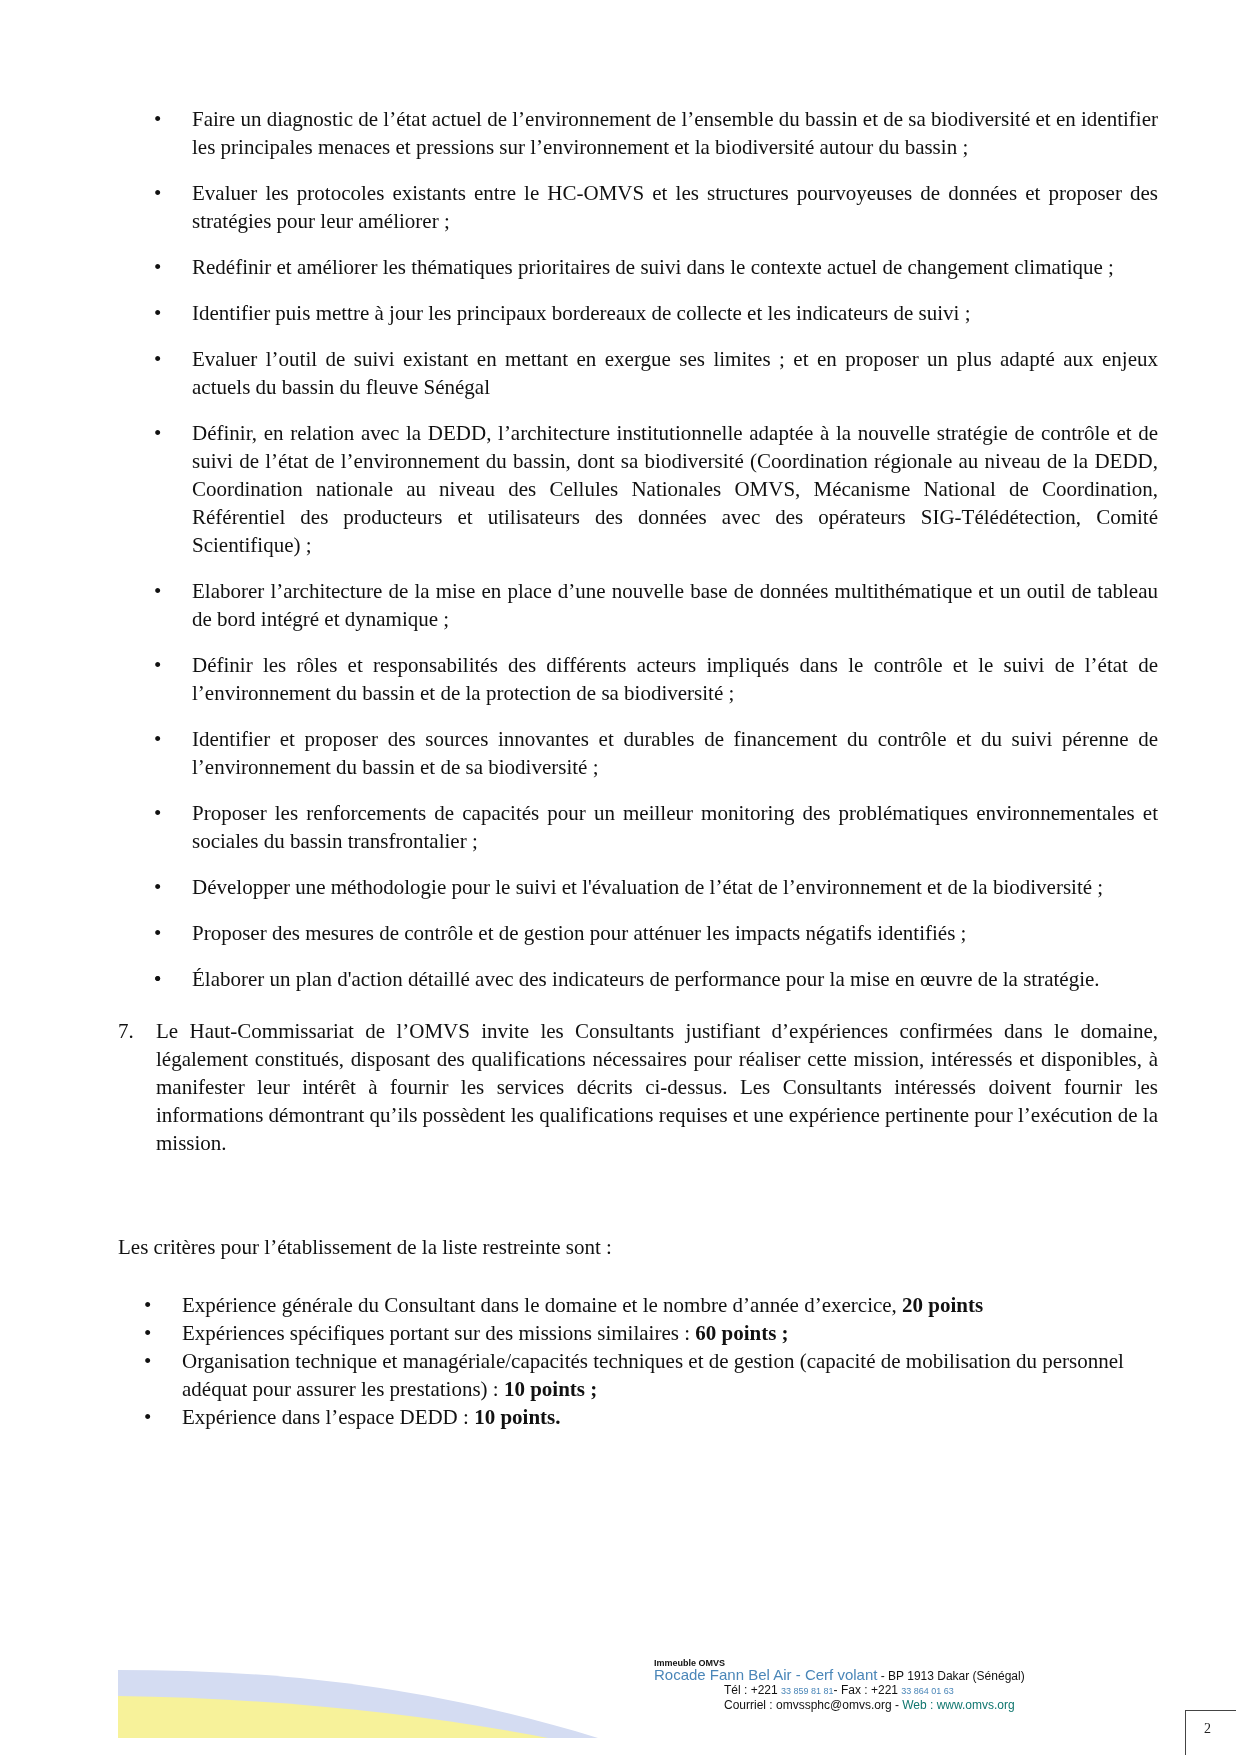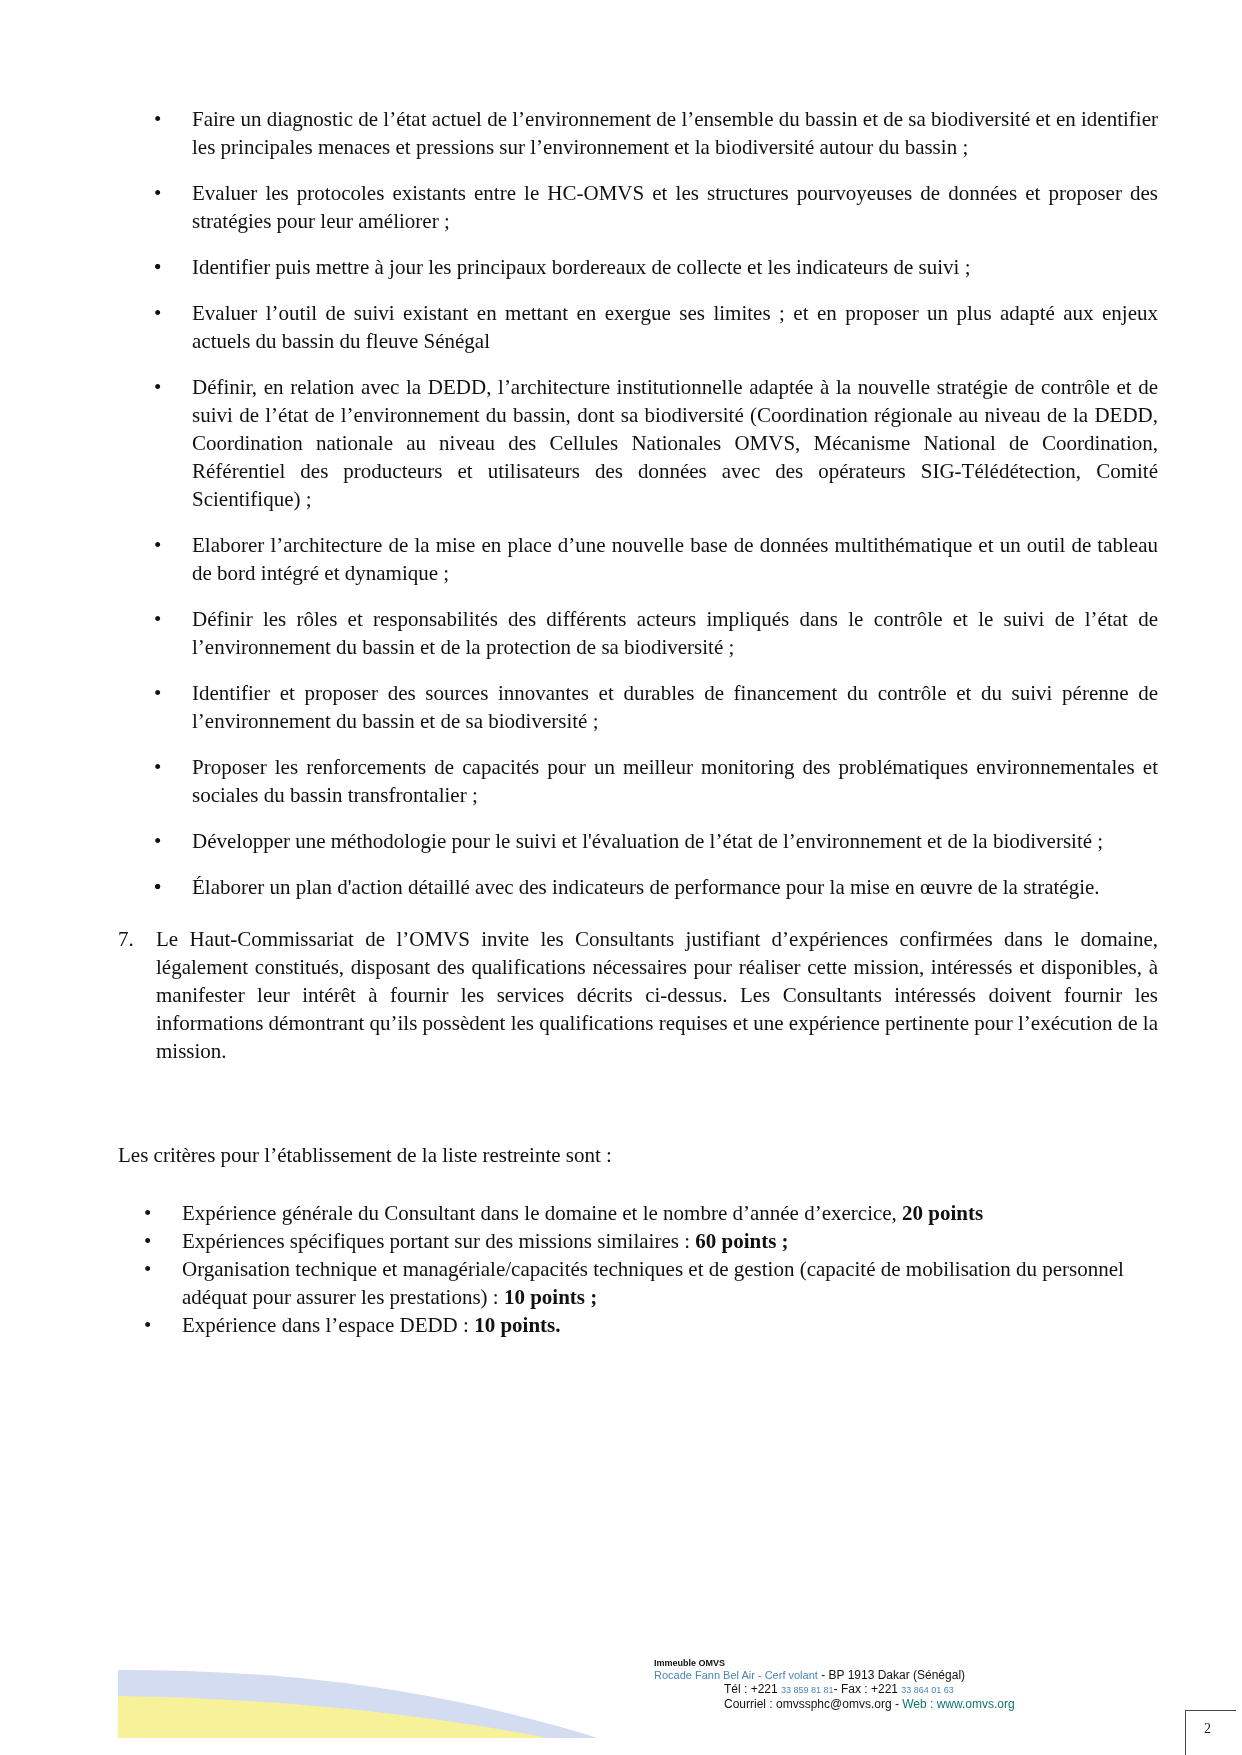--- a/index.html
+++ b/index.html
@@ -14,45 +14,45 @@
   .numbered .num { position: absolute; left: 0; top: 0; }
   .criteria-intro { margin-top: 76px; }
   ul.criteria { list-style: none; margin: 30px 0 0 0; padding: 0; text-align: left; }
   ul.criteria li { position: relative; padding-left: 64px; margin: 0; }
   ul.criteria li .bullet { position: absolute; left: 26px; top: 0; }
   b { font-weight: bold; }
   .footer-band { position: absolute; left: 118px; top: 1668px; width: 480px; height: 70px; }
   .footer-info { position: absolute; left: 654px; top: 1658px; font-family: "Liberation Sans", "DejaVu Sans", sans-serif; color: #111; }
   .footer-info .l1 { font-size: 9px; font-weight: bold; line-height: 10px; }
   .footer-info .l2 { font-size: 12px; line-height: 14px; }
-  .footer-info .blue { color: #4a86b8; font-size: 11px; margin-top: 30px; }
+  .footer-info .blue { color: #4a86b8; font-size: 15px; margin-top: 30px; }
   .footer-info .l3, .footer-info .l4 { font-size: 12px; line-height: 14px; padding-left: 70px; }
   .footer-info .small-blue { color: #4a86b8; font-size: 9px; }
   .page-box { position: absolute; left: 1185px; top: 1710px; width: 50px; height: 45px;
               border-left: 1px solid #444; border-top: 1px solid #444; }
   .page-num { position: absolute; left: 18px; top: 10px; font-size: 14px; font-family: "Liberation Serif", serif; color: #222; }
 </style>
 </head>
 <body>
 
 <div class="page">
   <div class="content">
     <ul class="tasks">
       <li><span class="bullet">•</span><span>Faire un diagnostic de l’état actuel de l’environnement de l’ensemble du bassin et de sa biodiversité et en identifier les principales menaces et pressions sur l’environnement et la biodiversité autour du bassin ;</span></li>
       <li><span class="bullet">•</span><span>Evaluer les protocoles existants entre le HC-OMVS et les structures pourvoyeuses de données et proposer des stratégies pour leur améliorer ;</span></li>
-      <li><span class="bullet">•</span></li>
+      <li><span class="bullet">•</span><span>Redéfinir et améliorer les thématiques prioritaires de suivi dans le contexte actuel de changement climatique ;</span></li>
       <li><span class="bullet">•</span><span>Identifier puis mettre à jour les principaux bordereaux de collecte et les indicateurs de suivi ;</span></li>
       <li><span class="bullet">•</span><span>Evaluer l’outil de suivi existant en mettant en exergue ses limites ; et en proposer un plus adapté aux enjeux actuels du bassin du fleuve Sénégal</span></li>
       <li><span class="bullet">•</span><span>Définir, en relation avec la DEDD, l’architecture institutionnelle adaptée à la nouvelle stratégie de contrôle et de suivi de l’état de l’environnement du bassin, dont sa biodiversité (Coordination régionale au niveau de la DEDD, Coordination nationale au niveau des Cellules Nationales OMVS, Mécanisme National de Coordination, Référentiel des producteurs et utilisateurs des données avec des opérateurs SIG-Télédétection, Comité Scientifique) ;</span></li>
       <li><span class="bullet">•</span><span>Elaborer l’architecture de la mise en place d’une nouvelle base de données multithématique et un outil de tableau de bord intégré et dynamique ;</span></li>
       <li><span class="bullet">•</span><span>Définir les rôles et responsabilités des différents acteurs impliqués dans le contrôle et le suivi de l’état de l’environnement du bassin et de la protection de sa biodiversité ;</span></li>
       <li><span class="bullet">•</span><span>Identifier et proposer des sources innovantes et durables de financement du contrôle et du suivi pérenne de l’environnement du bassin et de sa biodiversité ;</span></li>
       <li><span class="bullet">•</span><span>Proposer les renforcements de capacités pour un meilleur monitoring des problématiques environnementales et sociales du bassin transfrontalier ;</span></li>
       <li><span class="bullet">•</span><span>Développer une méthodologie pour le suivi et l'évaluation de l’état de l’environnement et de la biodiversité ;</span></li>
-      <li><span class="bullet">•</span></li>
+      <li><span class="bullet">•</span><span>Proposer des mesures de contrôle et de gestion pour atténuer les impacts négatifs identifiés ;</span></li>
       <li><span class="bullet">•</span></li>
       <li><span class="bullet">•</span><span>Élaborer un plan d'action détaillé avec des indicateurs de performance pour la mise en œuvre de la stratégie.</span></li>
     </ul>
 
     <div class="numbered">
       <span class="num">7.</span>
       <span>Le Haut-Commissariat de l’OMVS invite les Consultants justifiant d’expériences confirmées dans le domaine, légalement constitués, disposant des qualifications nécessaires pour réaliser cette mission, intéressés et disponibles, à manifester leur intérêt à fournir les services décrits ci-dessus. Les Consultants intéressés doivent fournir les informations démontrant qu’ils possèdent les qualifications requises et une expérience pertinente pour l’exécution de la mission.</span>
     </div>
 
     <div class="criteria-intro">Les critères pour l’établissement de la liste restreinte sont :</div>

